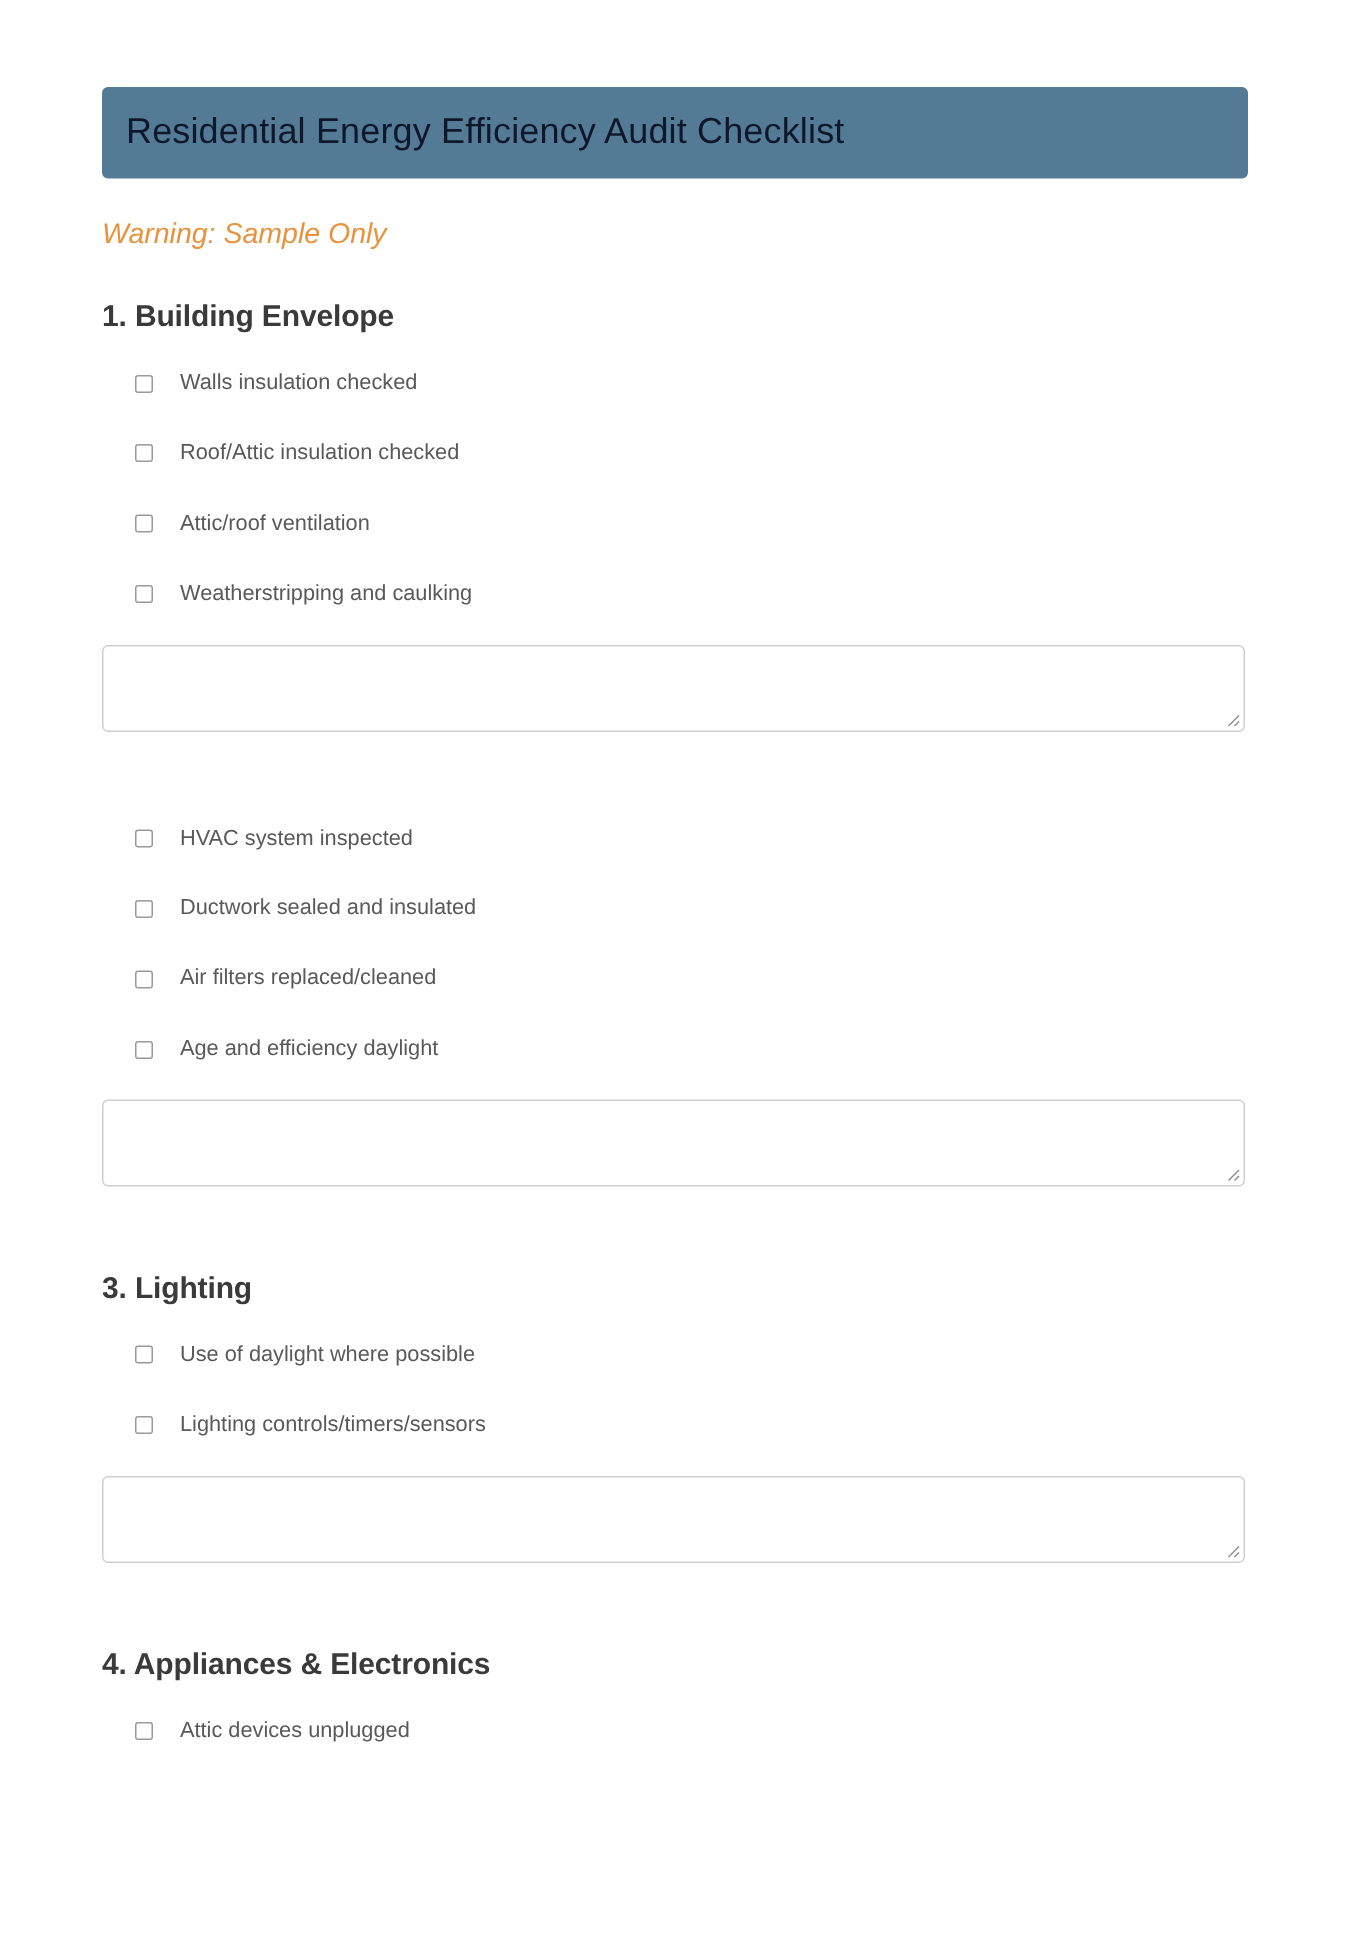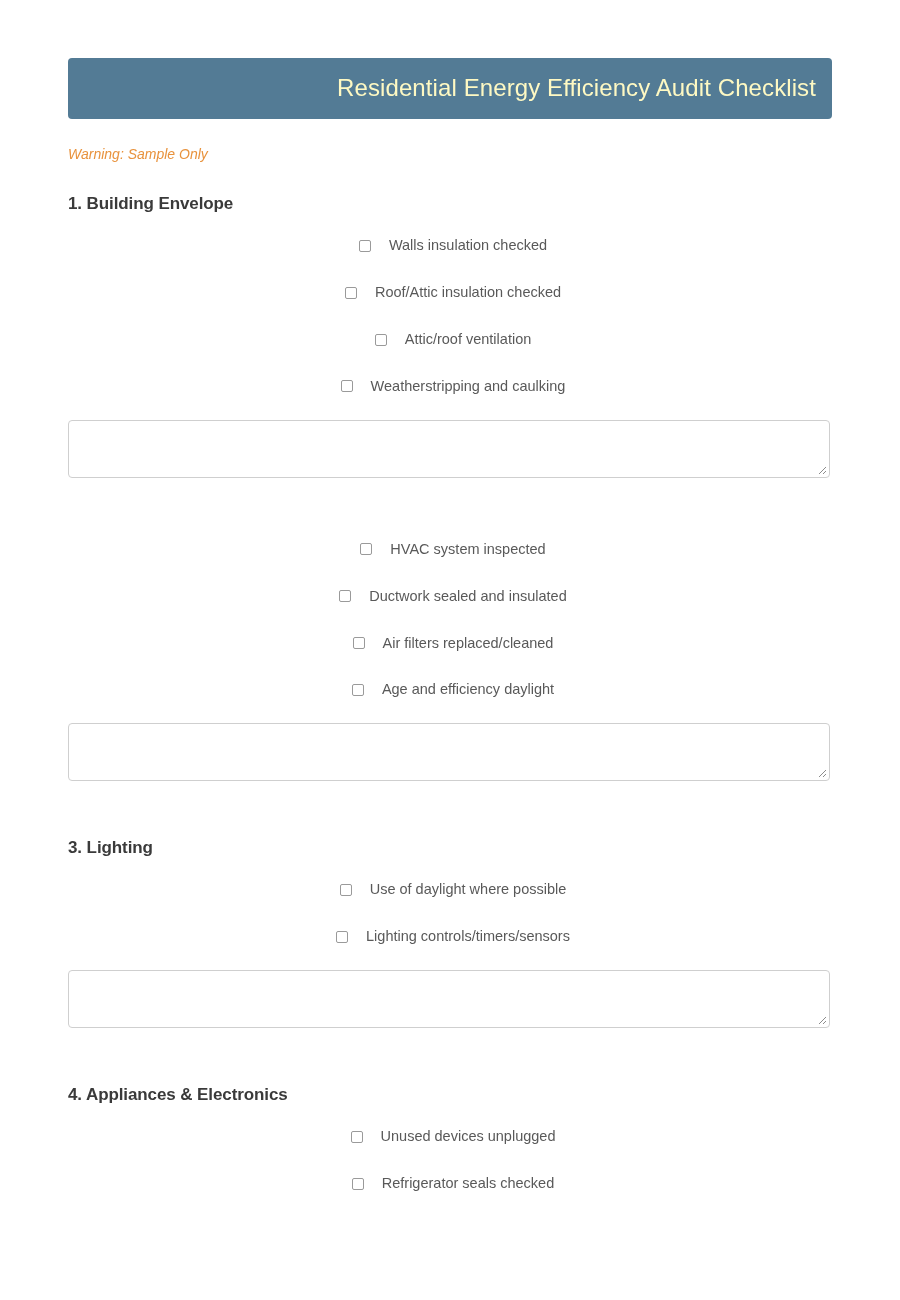--- a/index.html
+++ b/index.html
@@ -23,67 +23,65 @@
     background: #ffffff;
   }
 
   .title-bar {
     background: #537b95;
     border-radius: 4px;
     padding: 17px 16px 18px 16px;
     margin: 0 0 0 0;
   }
   .title-bar .title-text {
-    color: #fef9c3;
+    color: #0f172a;
     font-size: 24px;
     font-weight: 400;
     line-height: 1.1;
     letter-spacing: 0.1px;
     display: block;
-    text-align: right;
   }
 
   .warning {
     color: #e8923c;
     font-style: italic;
-    font-size: 14px;
+    font-size: 19px;
     margin-top: 27px;
     margin-bottom: 0;
     display: block;
     line-height: 1.2;
   }
 
   .section {
     margin-top: 30px;
   }
   .section:first-of-type {
     margin-top: 30px;
   }
 
   .section-heading {
     color: #3a3a3a;
-    font-size: 17px;
+    font-size: 20px;
     font-weight: bold;
     margin: 0 0 12px 0;
     line-height: 1.25;
     letter-spacing: -0.1px;
   }
 
   .items {
     list-style: none;
     margin: 0;
     padding: 0;
   }
   .item {
     display: flex;
     align-items: center;
     margin: 16px;
     padding: 6px 0;
     line-height: 1;
-    justify-content: center;
   }
   .checkbox {
     width: 12px;
     height: 12px;
     min-width: 12px;
     box-sizing: border-box;
     border: 1px solid #9a9a9a;
     border-radius: 2px;
     background: #ffffff;
     margin: 0 18px 0 6px;
@@ -212,22 +210,18 @@
       </span>
     </div>
     <div class="spacer-after-note"></div>
   </div>
 
   <div class="section">
     <h2 class="section-heading">4. Appliances &amp; Electronics</h2>
     <ul class="items">
       <li class="item">
         <span class="checkbox"></span>
-        <span class="item-label">Unused devices unplugged</span>
-      </li>
-      <li class="item">
-        <span class="checkbox"></span>
-        <span class="item-label">Refrigerator seals checked</span>
+        <span class="item-label">Attic devices unplugged</span>
       </li>
     </ul>
   </div>
 
 </div>
 
 </body></html>

